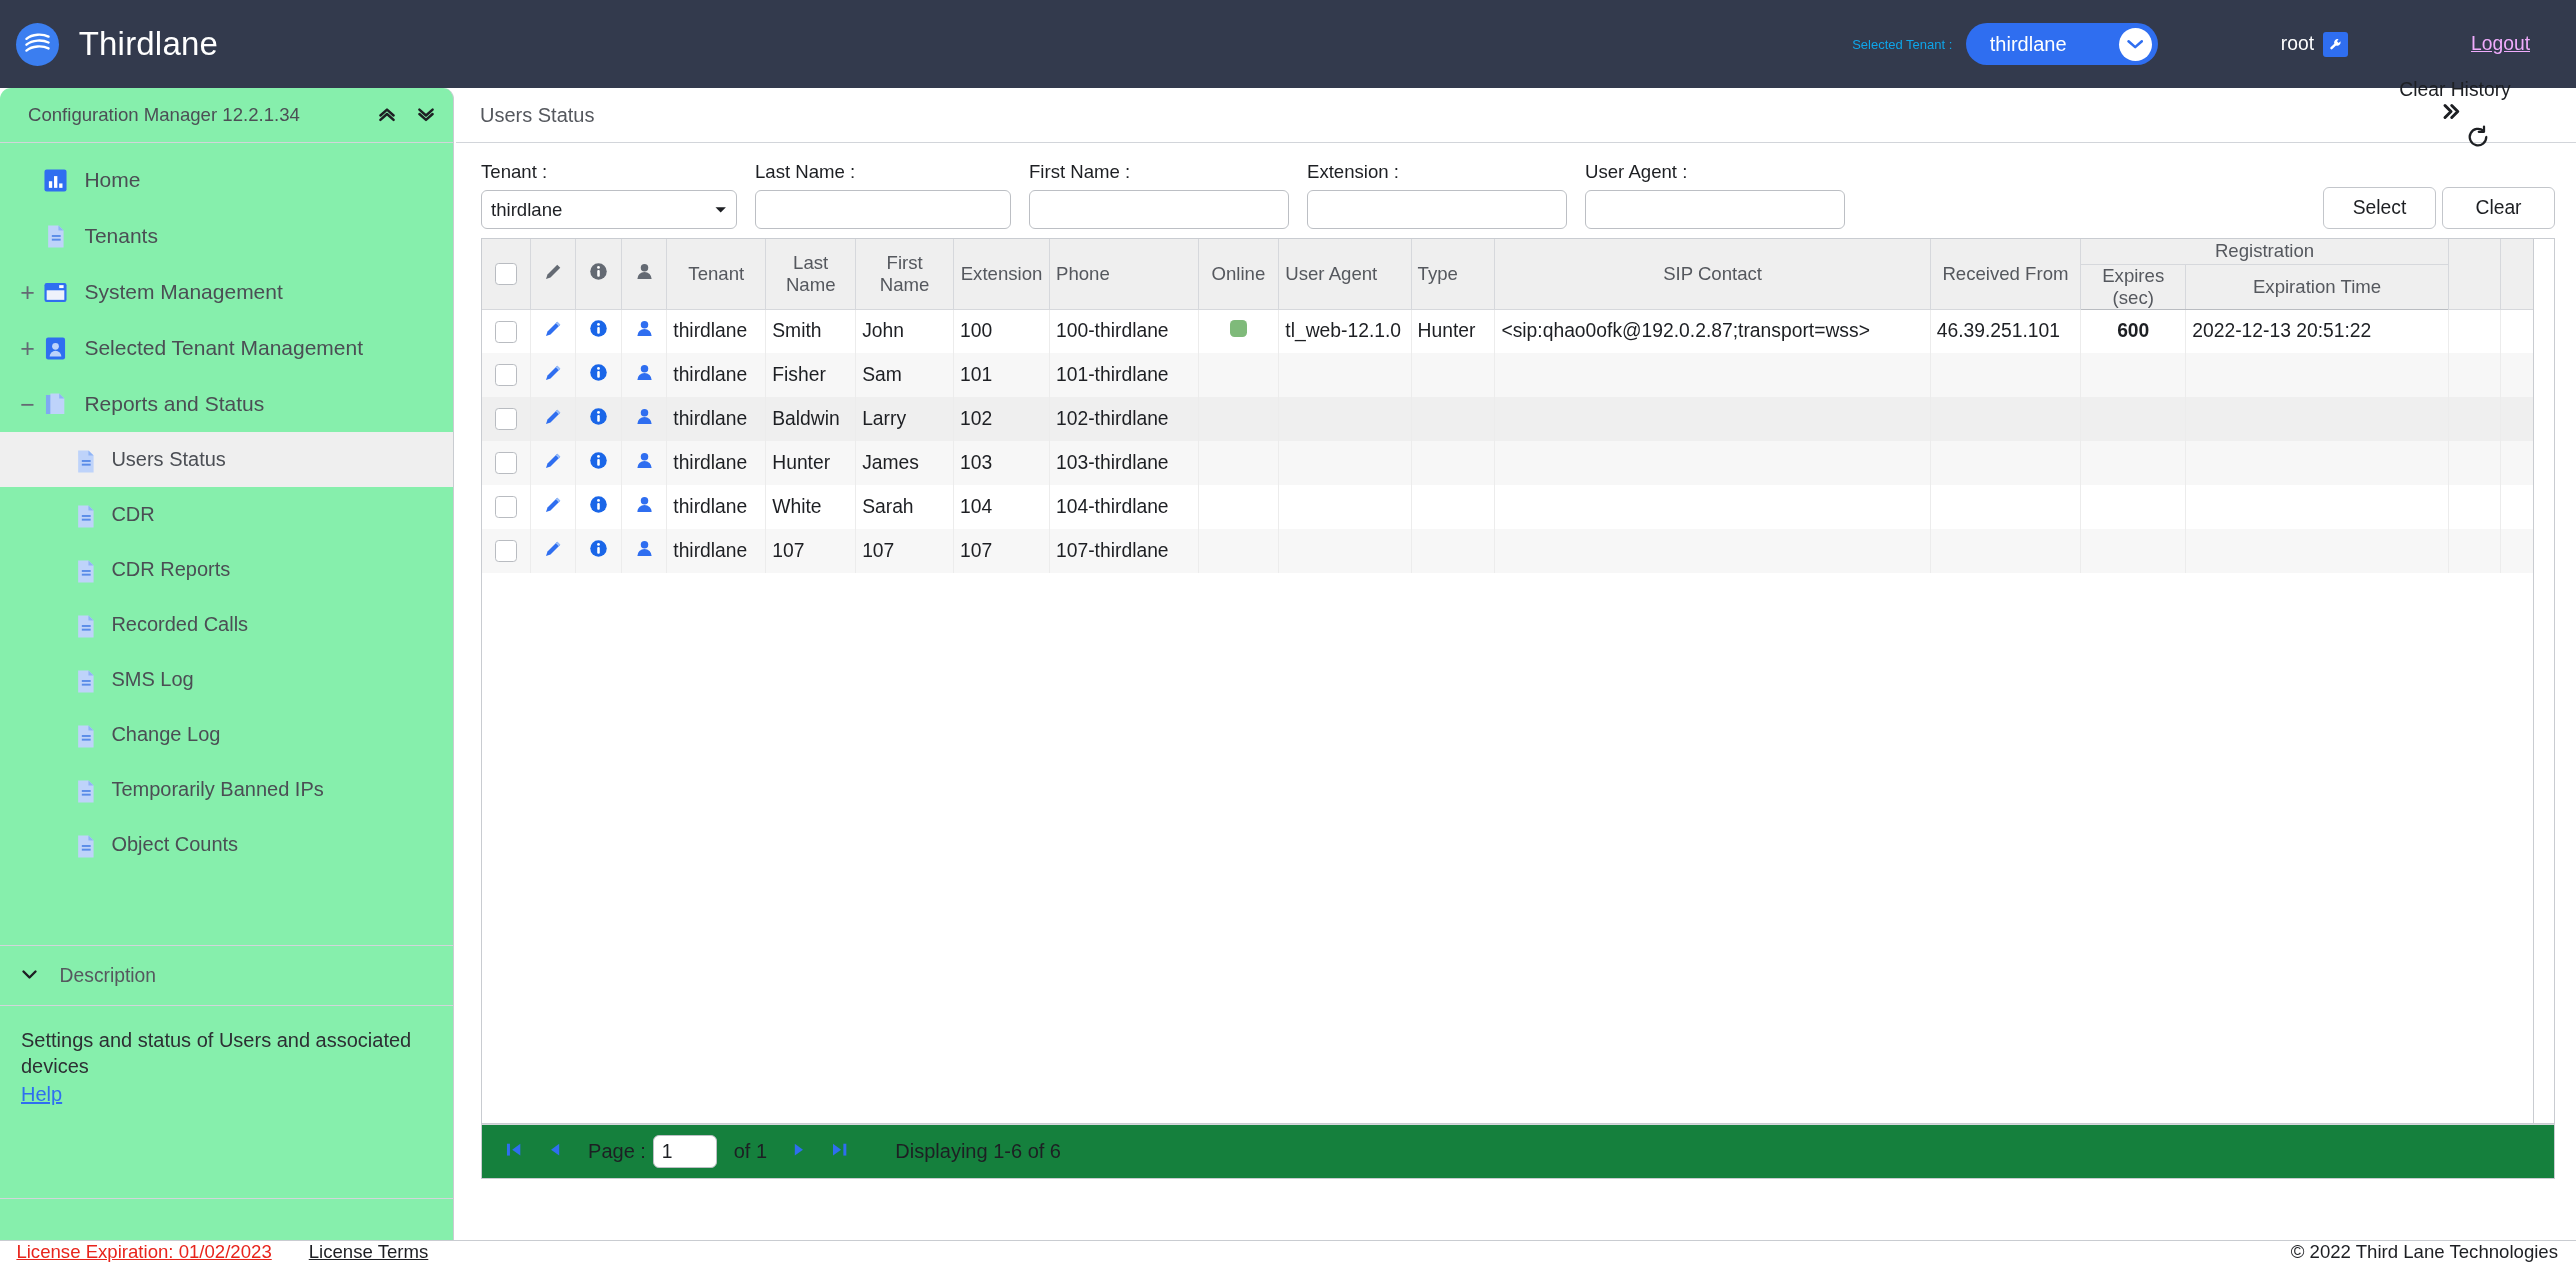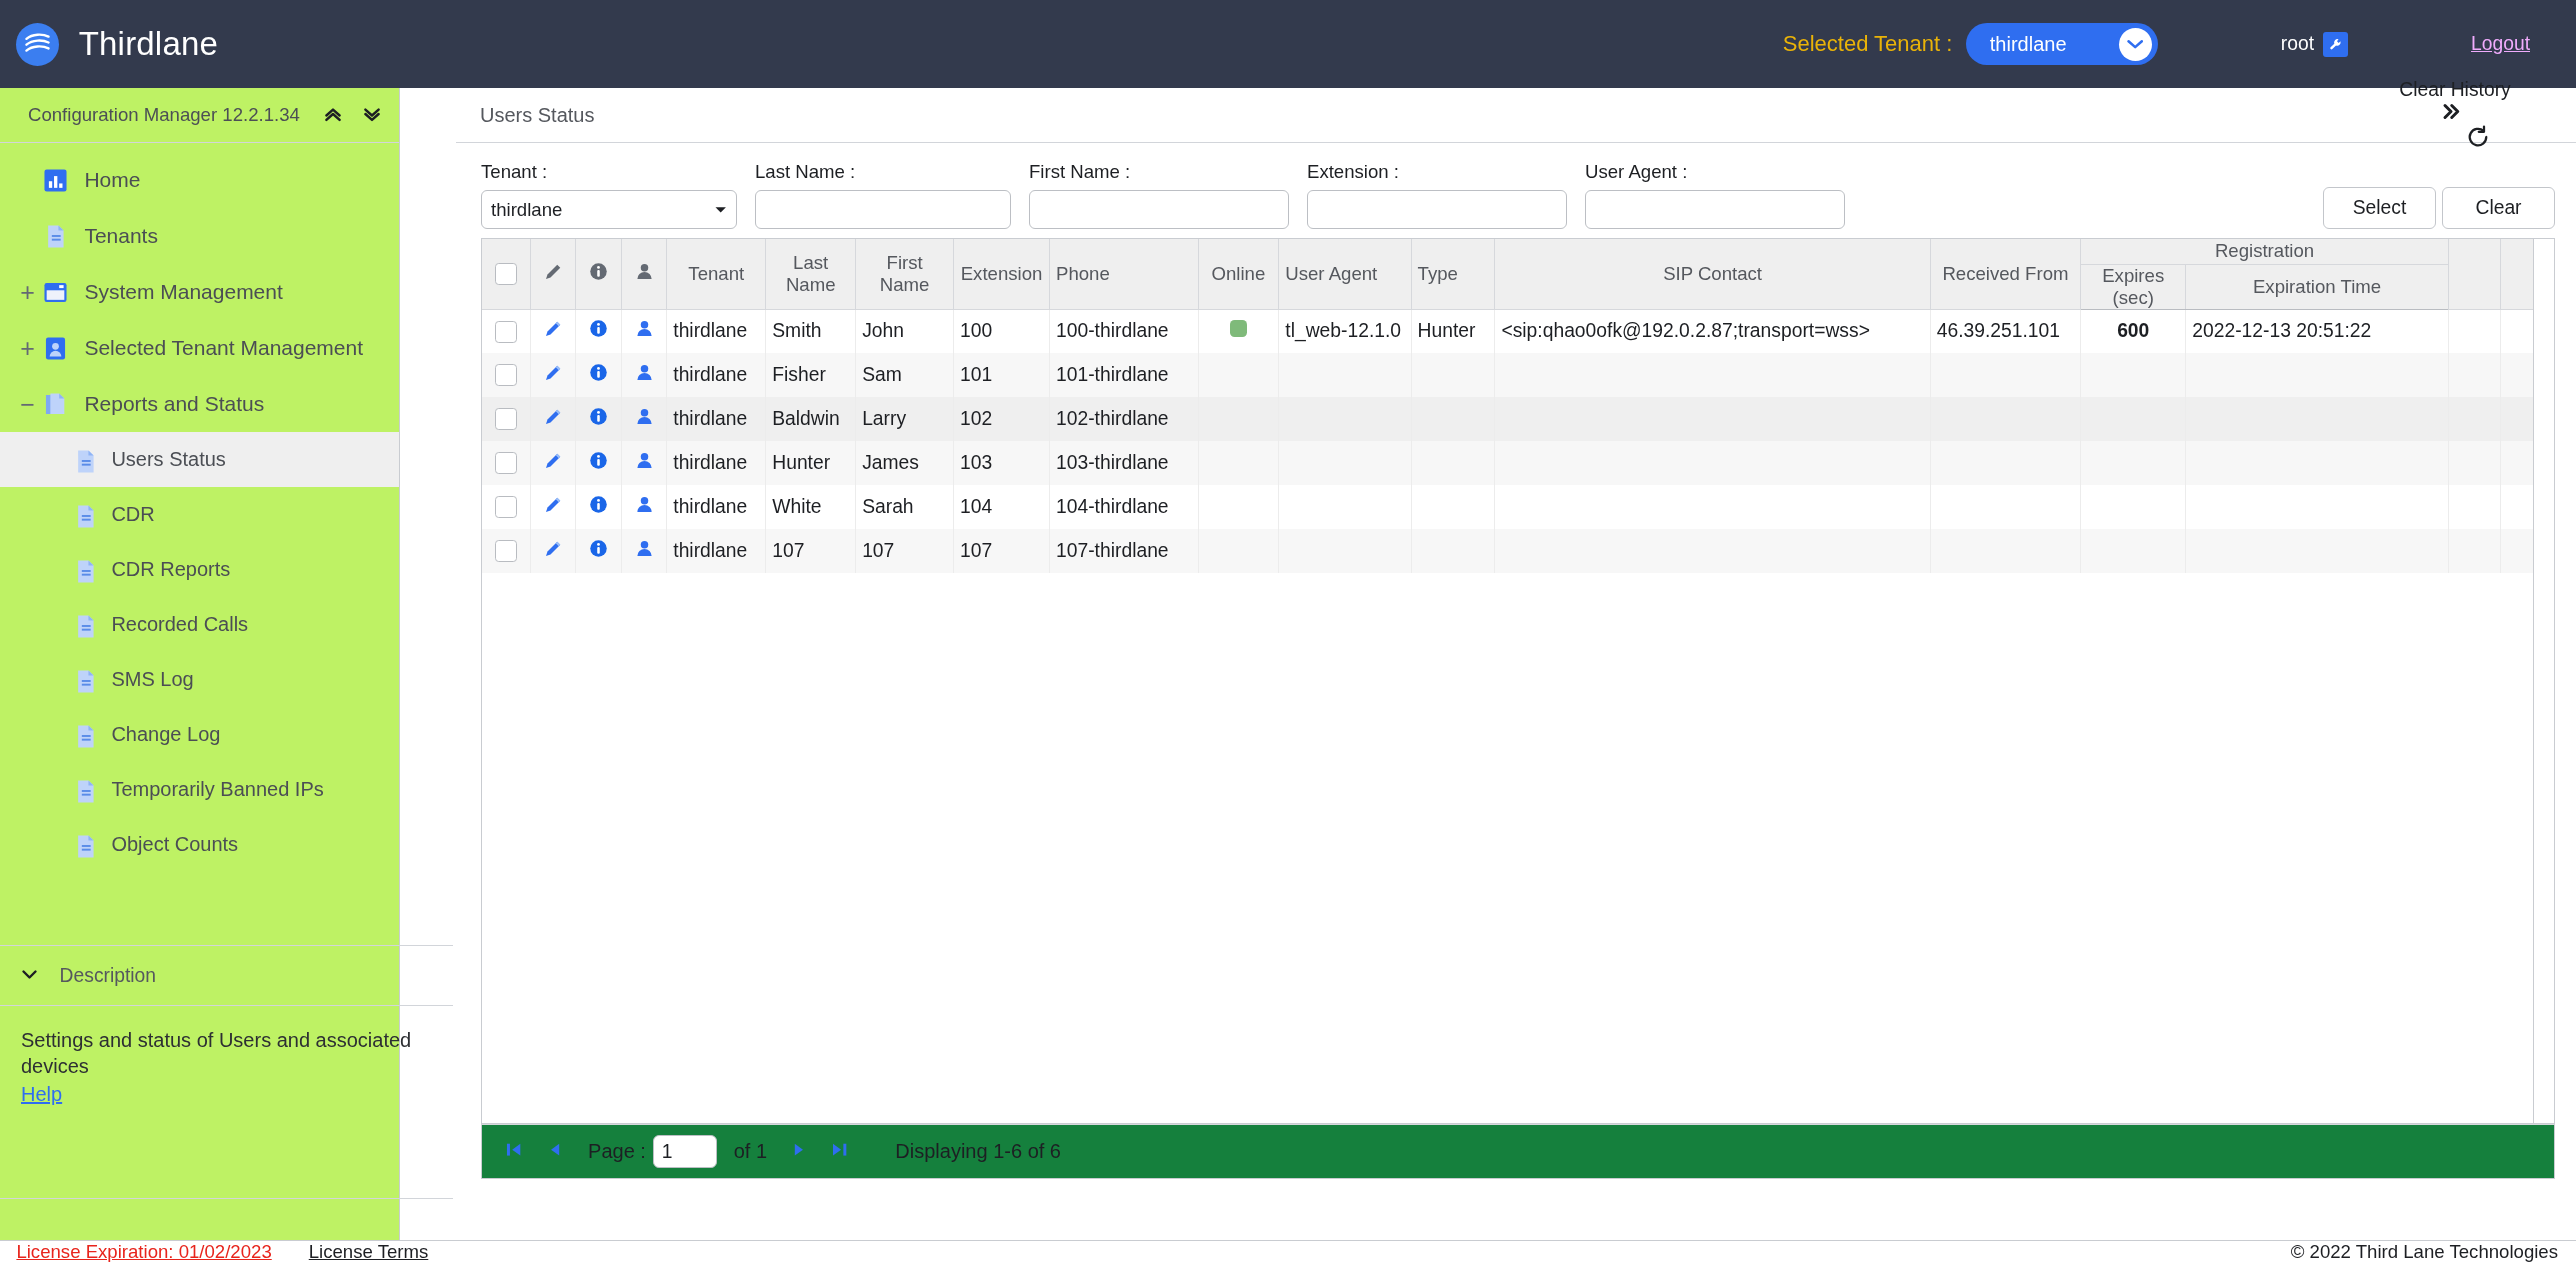--- a/index.html
+++ b/index.html
@@ -23,21 +23,21 @@
     background: #3b7ef0; position: relative; flex: 0 0 auto;
   }
   .logo-circle svg { position: absolute; left: 9px; top: 9.7px; }
   .brand-name {
     color: #ffffff; font-size: 33px; font-weight: 400;
     margin-left: 19.3px; letter-spacing: 0.2px;
   }
   .topbar-right {
     margin-left: auto; display: flex; align-items: center; height: 100%;
   }
-  .sel-tenant-label { color: #eab308; font-size: 22px; margin-right: 13.4px; }
+  .sel-tenant-label { color: #0ea5e9; font-size: 13px; margin-right: 13.4px; }
   .tenant-pill {
     height: 42px; min-width: 192px; border-radius: 21px; background: #2f6ef0;
     display: flex; align-items: center; justify-content: space-between;
     padding: 0 6px 0 24px; cursor: pointer;
   }
   .tenant-pill-text { color: #ffffff; font-size: 20px; }
   .pill-chev {
     width: 33px; height: 33px; border-radius: 50%; background: #ffffff;
     display: flex; align-items: center; justify-content: center; margin-left: 13.4px;
   }
@@ -48,22 +48,22 @@
     width: 25px; height: 25px; background: #2f6ef0; border-radius: 3px;
     margin-left: 9px; display: flex; align-items: center; justify-content: center;
   }
   .logout-link {
     color: #f0abfc; font-size: 19.3px; text-decoration: underline;
     margin-left: 123px; margin-right: 46px; cursor: pointer;
   }
 
   
   #sidebar {
-    position: absolute; left: 0; top: 88px; width: 400px; height: 1191px;
-    background: #bef264; border-right: 1.5px solid #c9ccd1;
+    position: absolute; left: 0; top: 88px; width: 454px; height: 1191px;
+    background: #86efac; border-right: 1.5px solid #c9ccd1; border-radius: 11px;
   }
   .sb-head {
     height: 55px; display: flex; align-items: center;
     border-bottom: 1.5px solid #d2d5da; padding-left: 28px; padding-right: 16.4px;
   }
   .sb-head-title { font-size: 18.6px; color: #4c4f55; white-space: nowrap; }
   .sb-head-icons { margin-left: auto; display: flex; gap: 16.4px; }
   .sb-chev { cursor: pointer; display: block; }
 
   .sb-nav { padding-top: 9px; }

